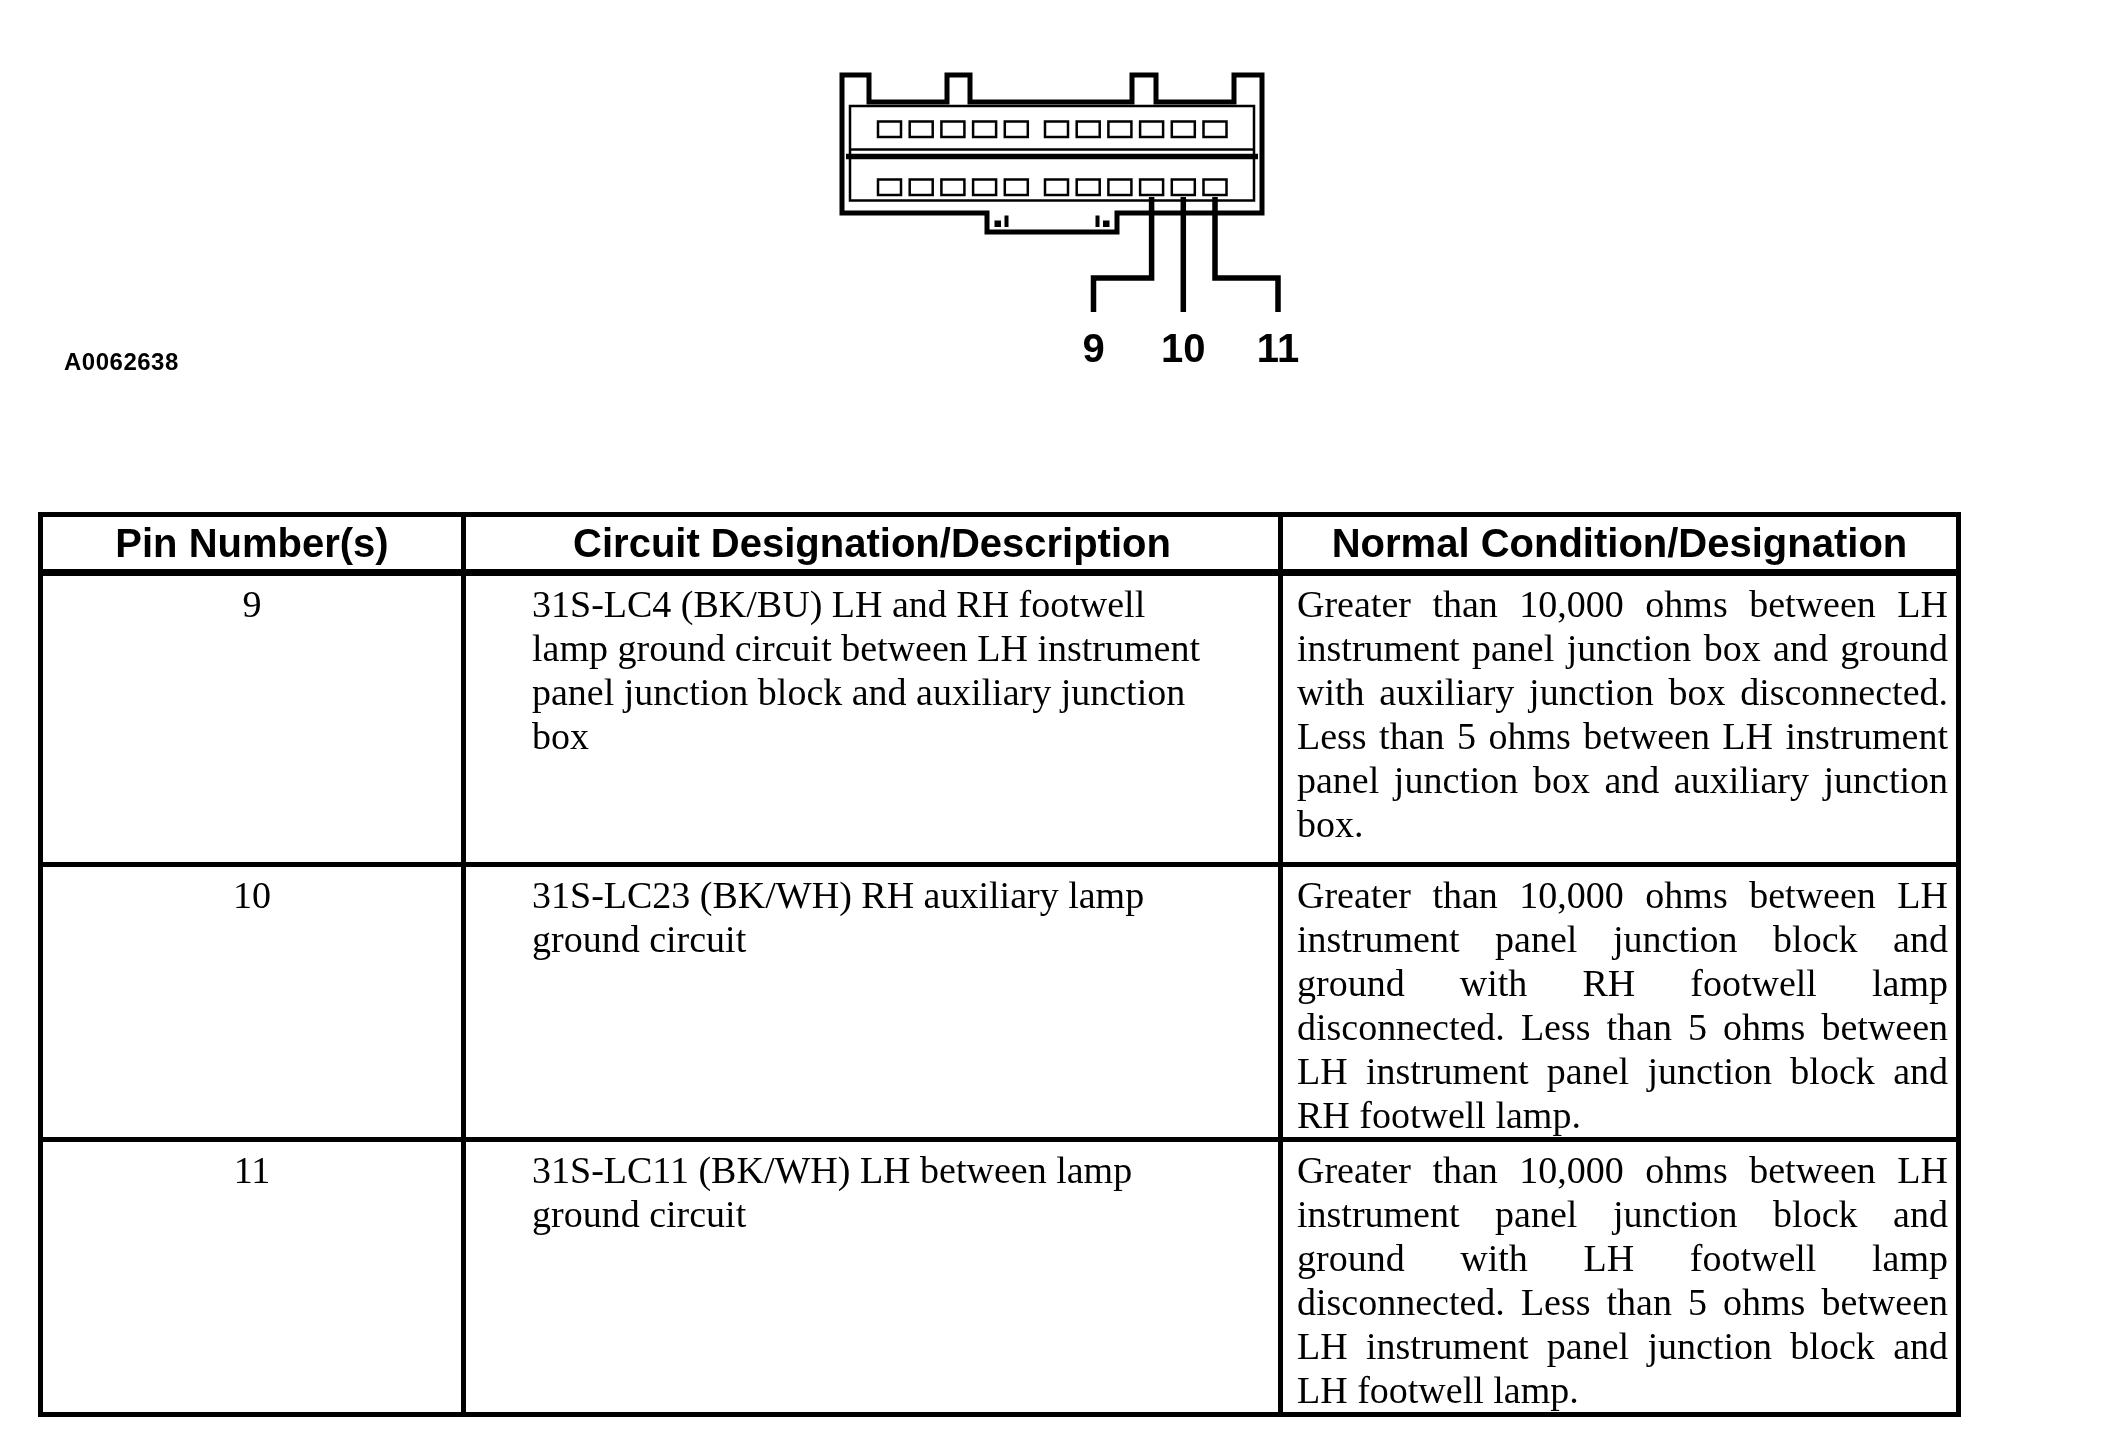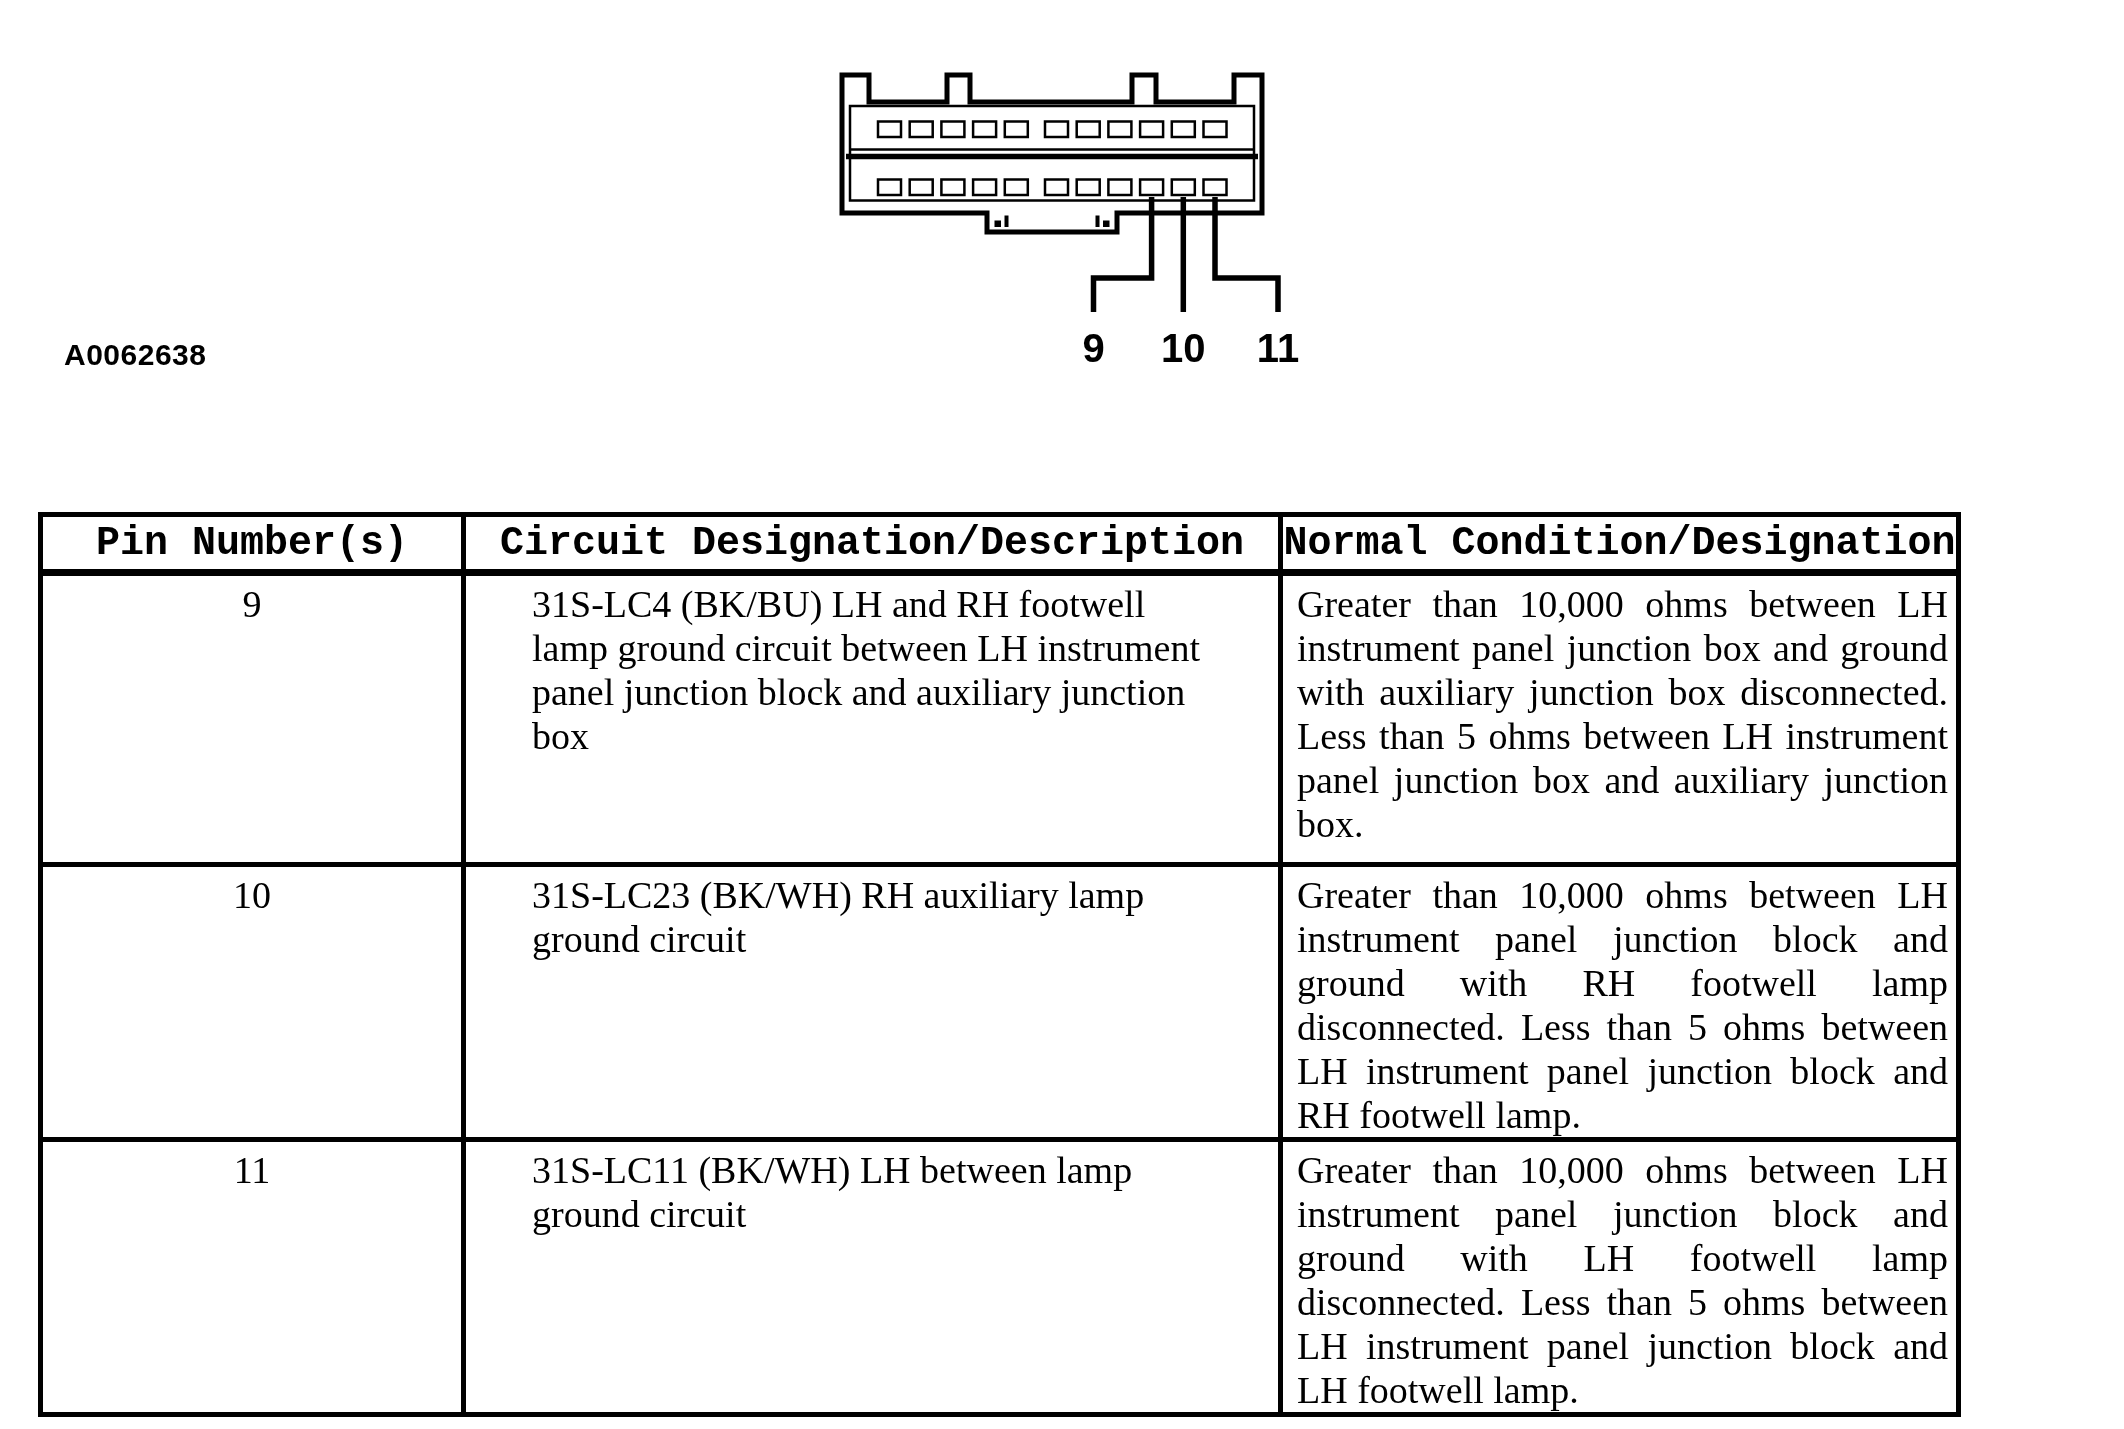--- a/index.html
+++ b/index.html
@@ -20,24 +20,24 @@
   .figure-wrap {
     position: absolute;
     left: 838px;
     top: 60px;
     width: 470px;
     height: 310px;
   }
   .figure-code {
     position: absolute;
     left: 64px;
-    top: 338px;
+    top: 348px;
     font-family: "Liberation Sans", sans-serif;
     font-weight: bold;
-    font-size: 30px;
+    font-size: 24px;
     letter-spacing: 0.5px;
   }
   svg text.pin-label {
     font-family: "Liberation Sans", sans-serif;
     font-weight: bold;
     font-size: 40px;
   }
 
   
   table.spec {
@@ -48,21 +48,21 @@
     border-collapse: collapse;
     table-layout: fixed;
   }
   table.spec th, table.spec td {
     border: 5px solid #000000;
     overflow: hidden;
   }
   table.spec th {
     border-bottom: 7px solid #000000;
     height: 52px;
-    font-family: Liberation Mono, monospace;
+    font-family: Liberation Sans, sans-serif;
     font-weight: bold;
     font-size: 40px;
     text-align: center;
     vertical-align: middle;
     padding: 0;
   }
   table.spec td {
     vertical-align: top;
     font-family: "Liberation Serif", serif;
     font-size: 38px;

